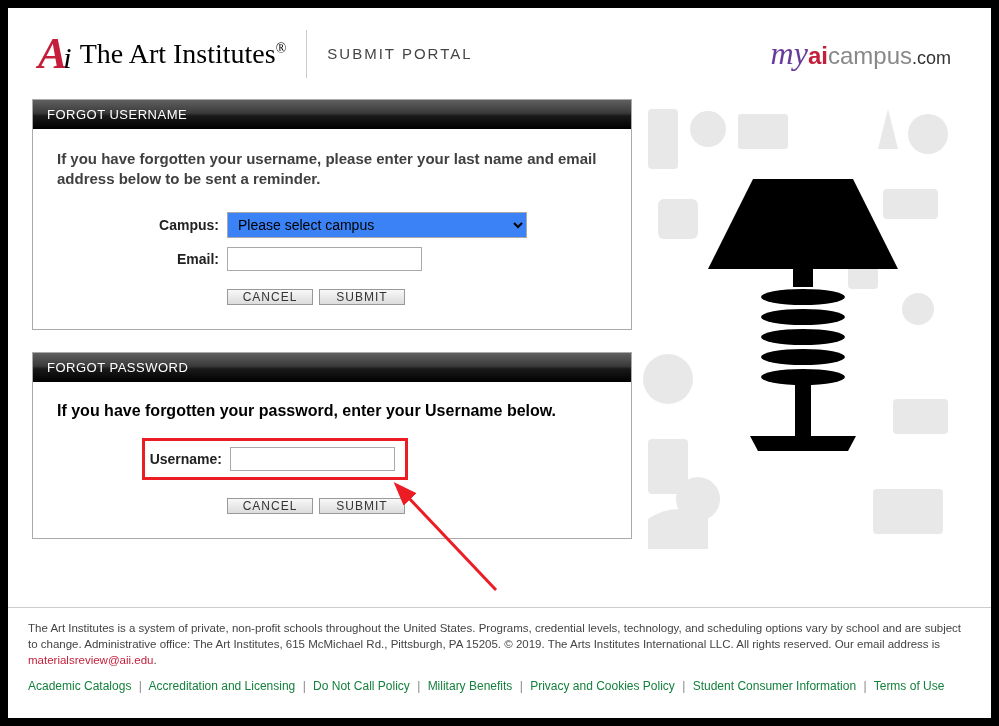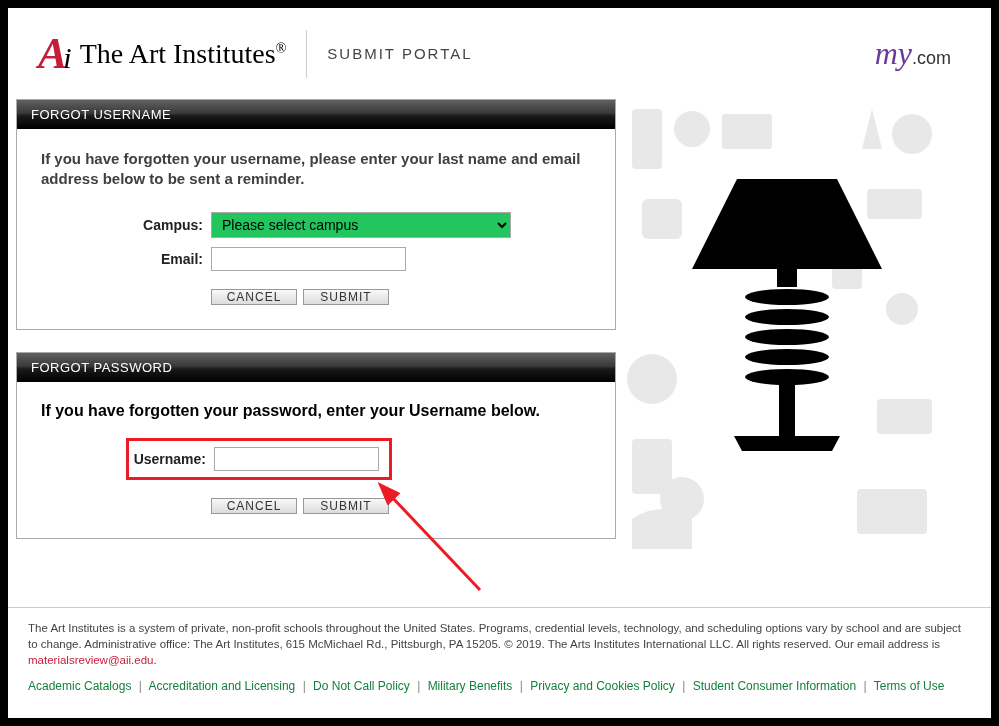--- a/index.html
+++ b/index.html
@@ -16,35 +16,35 @@
     .header-divider { width: 1px; height: 48px; background: #ccc; margin: 0 20px; }
     .portal-title { font-size: 15px; letter-spacing: 2px; color: #444; }
     
     .logo-right { margin-left: auto; display: flex; align-items: baseline; padding-right: 10px; }
     .logo-my { font-family: 'Brush Script MT', cursive; font-size: 32px; font-style: italic; color: #6a3a9a; }
     .logo-aicampus { font-size: 24px; }
     .logo-ai2 { color: #c41e3a; font-weight: bold; }
     .logo-campus { color: #888; }
     .logo-com { color: #333; font-size: 18px; }
     
-    .main { display: flex; padding: 0 8px; gap: 16px; justify-content: center; }
+    .main { display: flex; padding: 0 24px; gap: 16px; justify-content: center; }
     .left-col { flex: 0 0 600px; }
     .right-col { flex: 1; position: relative; }
     
     .panel { border: 1px solid #aaa; margin-bottom: 22px; background: #fff; }
     .panel-header { background: linear-gradient(#606060, #3a3a3a 45%, #1a1a1a 55%, #000); color: #fff; padding: 7px 14px; font-size: 13px; letter-spacing: 0.5px; }
     .panel-body { padding: 20px 24px 24px 24px; }
     
     .instruction { font-size: 15px; color: #404040; line-height: 1.35; margin-bottom: 22px; font-weight: bold; }
     .instruction-bold { font-size: 16px; font-weight: bold; color: #000; margin-bottom: 18px; }
     
     .form-row { display: flex; align-items: center; margin-bottom: 9px; }
     .form-label { width: 170px; text-align: right; font-size: 14px; font-weight: bold; color: #222; padding-right: 8px; }
     
-    select.form-select { width: 300px; height: 26px; font-size: 14px; padding: 2px 6px; border: 1px solid #aaa; background: #22c55e; }
+    select.form-select { width: 300px; height: 26px; font-size: 14px; padding: 2px 6px; border: 1px solid #aaa; background: #3b82f6; }
     input.form-input { width: 195px; height: 24px; border: 1px solid #aaa; padding: 2px 4px; font-size: 13px; }
     
     .button-row { display: flex; gap: 6px; margin-top: 18px; margin-left: 170px; }
     .btn { min-width: 86px; height: 16px; border: 1px solid #999; background: linear-gradient(#f8f8f8, #dcdcdc); font-size: 12px; letter-spacing: 1px; cursor: pointer; color: #333; }
     
     .highlight-box { border: 3px solid #ec1c24; padding: 6px 10px 6px 0; display: inline-flex; align-items: center; margin-left: 85px; }
     .highlight-box .form-label { width: 85px; }
     
     .arrow-svg { position: absolute; left: 354px; top: 376px; pointer-events: none; }
     
@@ -65,20 +65,21 @@
       <div class="logo-ai">
         <span class="logo-ai-a">A</span>
         <span class="logo-ai-i">i</span>
       </div>
       <span class="logo-text"><span>The Art Institutes</span><span class="logo-reg">®</span></span>
     </div>
     <div class="header-divider"></div>
     <div class="portal-title">SUBMIT PORTAL</div>
     <div class="logo-right">
       <span class="logo-my">my</span>
+      <span class="logo-aicampus"><span class="logo-ai2">ai</span><span class="logo-campus">campus</span></span>
       <span class="logo-com">.com</span>
     </div>
   </div>
 
   <div class="main">
     <div class="left-col" style="position:relative;">
 
       <div class="panel">
         <div class="panel-header">FORGOT USERNAME</div>
         <div class="panel-body">

